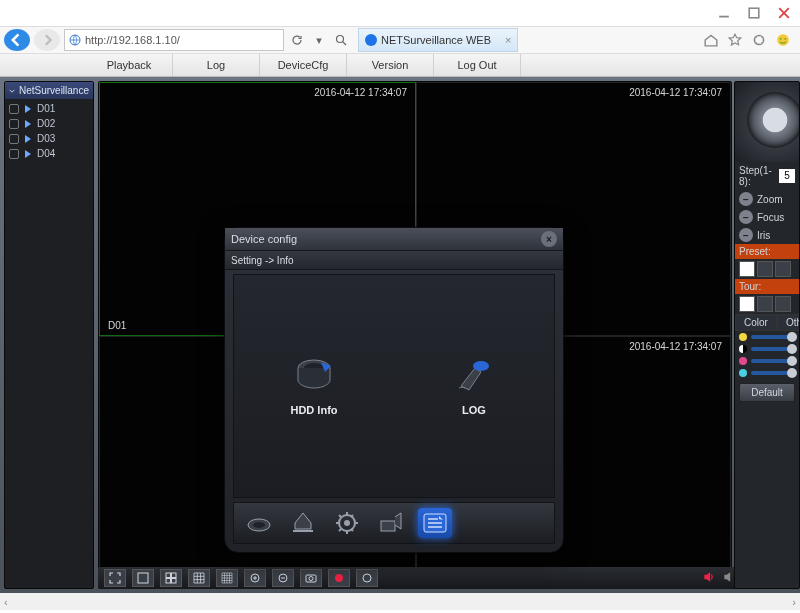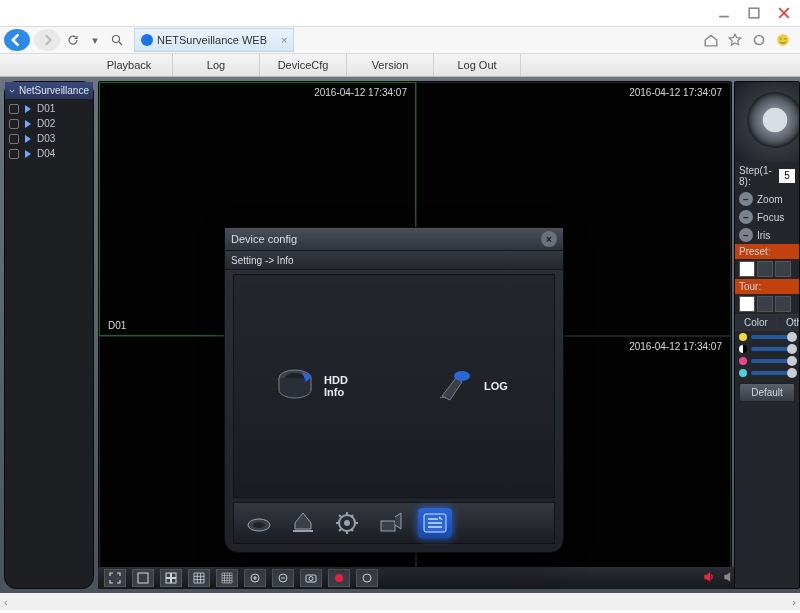--- a/index.html
+++ b/index.html
@@ -14,21 +14,21 @@
 .url svg{margin-right:4px}
 .tb-icon{width:18px;height:18px;display:flex;align-items:center;justify-content:center;color:#666}
 .tab{height:22px;display:flex;align-items:center;border:1px solid #bfd5ea;background:linear-gradient(#eaf3fb,#d4e7f7);padding:0 6px;margin-left:4px;color:#333}
 .tab .favicon{width:12px;height:12px;background:#1e73e8;border-radius:50%;margin-right:4px}
 .tab .close{margin-left:14px;color:#888}
 .toolbar-right{margin-left:auto;display:flex;gap:6px;align-items:center;padding-right:4px;color:#888}
 .menubar{height:22px;background:linear-gradient(#f5f5f5,#e5e5e5);border-bottom:1px solid #bcbcbc;display:flex;align-items:flex-start}
 .menubar .mi{width:86px;text-align:center;color:#333;font-size:11px;border-right:1px solid #d0d0d0;height:100%;display:flex;align-items:center;justify-content:center}
 .menubar .mi.first{margin-left:86px}
 .app{position:relative;height:516px;background:linear-gradient(#6b7480,#4b525b)}
-.leftpanel{position:absolute;left:4px;top:4px;width:88px;height:506px;background:#1d1f22;border:1px solid #0a0a0a;border-radius:12px}
+.leftpanel{position:absolute;left:4px;top:4px;width:88px;height:506px;background:#1d1f22;border:1px solid #0a0a0a;border-radius:2px}
 .lp-head{background:linear-gradient(#3b4a7a,#28355c);color:#dce3f0;font-size:10px;padding:3px 4px;display:flex;align-items:center;gap:4px}
 .lp-head svg{width:10px;height:10px}
 .chlist{padding:2px}
 .ch{display:flex;align-items:center;gap:6px;padding:2px 2px;color:#bfc6d4;font-size:10px}
 .ch .rec{width:8px;height:8px;border:1px solid #777;border-radius:2px}
 .ch .play{width:0;height:0;border-left:6px solid #6fa8ff;border-top:4px solid transparent;border-bottom:4px solid transparent}
 .mid{position:absolute;left:98px;top:4px;width:632px;height:506px;background:#000;border:1px solid #0a0a0a;border-radius:2px}
 .cell{position:absolute;border:1px solid #2a4f2a;background:#020302}
 .c1{left:0;top:0;width:315px;height:252px;border-color:#0f6b0f}
 .c2{left:317px;top:0;width:313px;height:252px;border-color:#222}
@@ -56,21 +56,21 @@
 .bottombar{position:absolute;left:98px;bottom:4px;width:632px;height:22px;background:linear-gradient(#2a2d33,#16181c);display:flex;align-items:center;gap:6px;padding:0 6px;border-radius:2px}
 .bb{width:20px;height:16px;background:#3a3e46;border:1px solid #555;display:flex;align-items:center;justify-content:center;color:#cfd3da}
 .bb svg{width:12px;height:12px}
 .bb.red svg{fill:#e24}
 .spk{margin-left:auto;display:flex;align-items:center;gap:6px}
 .dialog{position:absolute;left:224px;top:150px;width:338px;height:324px;background:linear-gradient(#2d3038,#202228);border:1px solid #0c0d10;border-radius:14px;box-shadow:0 6px 24px rgba(0,0,0,.6);color:#d9dde4}
 .dlg-t{height:22px;background:linear-gradient(#4a4f59,#2f333b);display:flex;align-items:center;padding:0 6px;font-size:11px;border-bottom:1px solid #15171b}
 .dlg-t .x{margin-left:auto;width:16px;height:16px;border-radius:50%;background:#6a6f79;color:#1a1c21;display:flex;align-items:center;justify-content:center;font-size:10px;font-weight:bold}
 .dlg-crumb{height:18px;background:linear-gradient(#34383f,#24272d);padding:0 6px;display:flex;align-items:center;font-size:10px;border-bottom:1px solid #15171b}
 .dlg-body{position:absolute;left:8px;top:46px;right:8px;height:222px;background:linear-gradient(#24272e,#1b1d22);border:1px solid #121318;display:flex;align-items:center;justify-content:space-around}
-.di{display:flex;flex-direction:row;align-items:center;gap:8px;width:80px;font-size:11px;color:#e8ebf0;font-weight:bold}
+.di{display:flex;flex-direction:column;align-items:center;gap:8px;width:80px;font-size:11px;color:#e8ebf0;font-weight:bold}
 .di .ic{width:42px;height:40px;display:flex;align-items:center;justify-content:center}
 .dlg-ft{position:absolute;left:8px;right:8px;bottom:8px;height:40px;background:linear-gradient(#34383f,#1b1d22);border:1px solid #121318;display:flex;align-items:center;gap:10px;padding:0 8px}
 .fi{width:34px;height:30px;display:flex;align-items:center;justify-content:center;color:#cfd3da}
 .fi.sel{background:linear-gradient(#2a66d6,#174aa8);border-radius:4px;box-shadow:0 0 8px #2a66d6}
 .scroll{height:17px;background:#f0f0f0;display:flex;align-items:center;justify-content:space-between;padding:0 4px;color:#888}
 </style>
 </head>
 <body>
 
 <div class="titlebar">
@@ -95,20 +95,27 @@
   <div class="navbtn back">
       <svg width="14" height="14" viewBox="0 0 10 10">
         <path d="M6 1L2 5l4 4" stroke="#fff" stroke-width="1.8" fill="none"></path>
       </svg>
     </div>
   <div class="navbtn fwd">
       <svg width="12" height="12" viewBox="0 0 10 10">
         <path d="M4 1l4 4-4 4" stroke="#bbb" stroke-width="1.8" fill="none"></path>
       </svg>
     </div>
+  <div class="url">
+    <svg width="12" height="12" viewBox="0 0 12 12">
+        <circle cx="6" cy="6" r="5" fill="none" stroke="#3a7bd5" stroke-width="1"></circle>
+        <path d="M1 6h10M6 1c2 2 2 8 0 10M6 1c-2 2-2 8 0 10" stroke="#3a7bd5" stroke-width="0.8" fill="none"></path>
+      </svg>
+    <span>http://192.168.1.10/</span>
+  </div>
   <div class="tb-icon">
       <svg viewBox="0 0 12 12" width="12" height="12">
         <path d="M10 6a4 4 0 1 1-1.2-2.8M10 2v2.5H7.5" fill="none" stroke="#666" stroke-width="1.2"></path>
       </svg>
     </div>
   <div class="tb-icon">▾</div>
   <div class="tb-icon">
       <svg viewBox="0 0 12 12" width="12" height="12">
         <circle cx="5" cy="5" r="3.5" fill="none" stroke="#666" stroke-width="1.2"></circle>
         <path d="M8 8l3 3" stroke="#666" stroke-width="1.2"></path>

